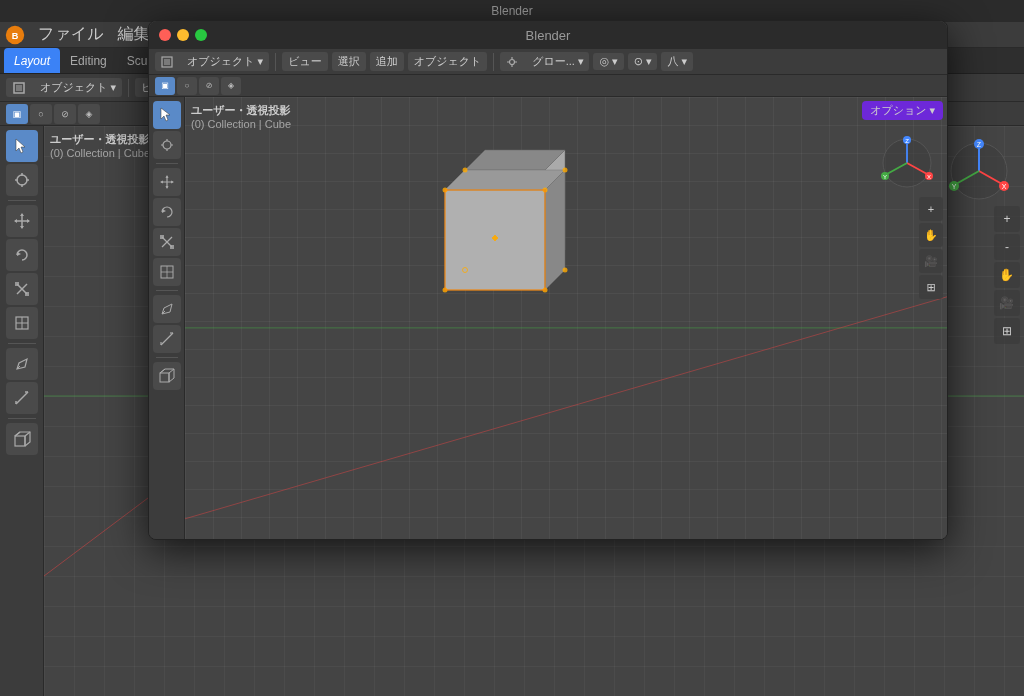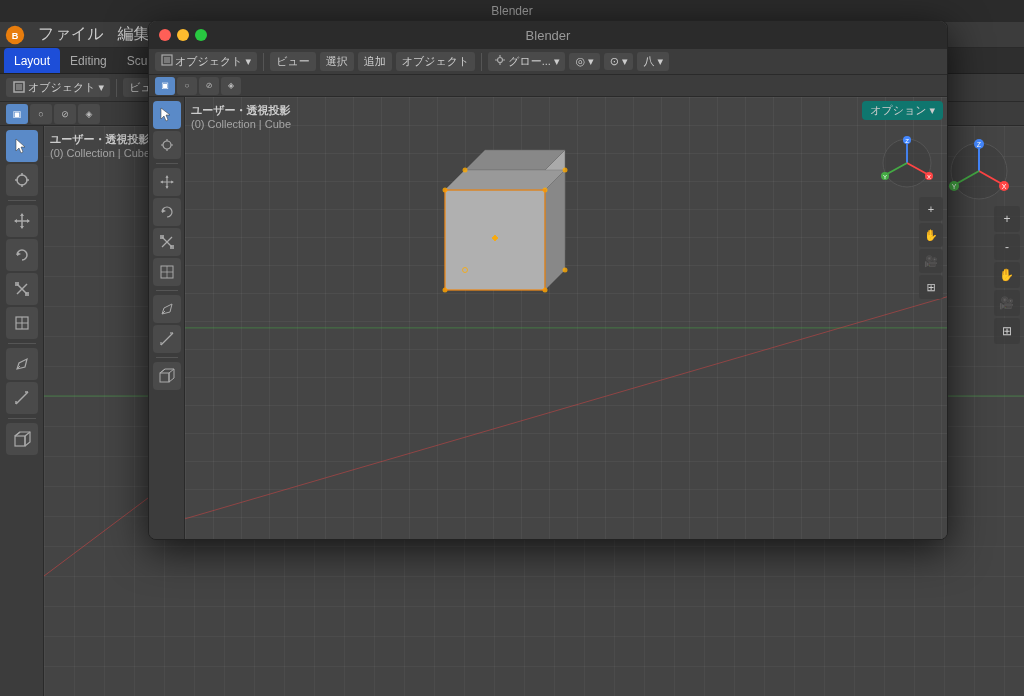--- a/index.html
+++ b/index.html
@@ -65,43 +65,45 @@
     .workspace-tab {
       padding: 0 10px;
       font-size: 12px;
       color: #aaa;
       cursor: pointer;
       display: flex;
       align-items: center;
       border-radius: 4px 4px 0 0;
     }
     .workspace-tab.active {
-      background: #1d4ed8;
+      background: #3b82f6;
       color: #fff;
+      font-style: italic;
     }
 
     
     .outer-toolbar {
       height: 28px;
       background: #3c3c3c;
       display: flex;
       align-items: center;
       padding: 0 6px;
       gap: 4px;
       border-bottom: 1px solid #2a2a2a;
     }
     .toolbar-btn {
       padding: 2px 6px;
       font-size: 11px;
       color: #ccc;
       background: #4a4a4a;
       border-radius: 3px;
       cursor: pointer;
       display: flex;
-      gap: 2px;
+      align-items: center;
+      gap: 14px;
       white-space: nowrap;
     }
     .toolbar-separator { width: 1px; height: 18px; background: #555; margin: 0 2px; }
 
     
     .mode-icons-row {
       height: 24px;
       background: #3c3c3c;
       display: flex;
       align-items: center;
@@ -332,21 +334,21 @@
         linear-gradient(rgba(255,255,255,0.045) 1px, transparent 1px),
         linear-gradient(90deg, rgba(255,255,255,0.045) 1px, transparent 1px);
       background-size: 28px 28px;
     }
 
     
     .options-btn {
       position: absolute;
       top: 4px;
       right: 4px;
-      background: #0f766e;
+      background: #6d28d9;
       border-radius: 4px;
       padding: 2px 8px;
       font-size: 11px;
       color: #ccc;
       cursor: pointer;
       display: flex;
       align-items: center;
       gap: 2px;
     }
 

